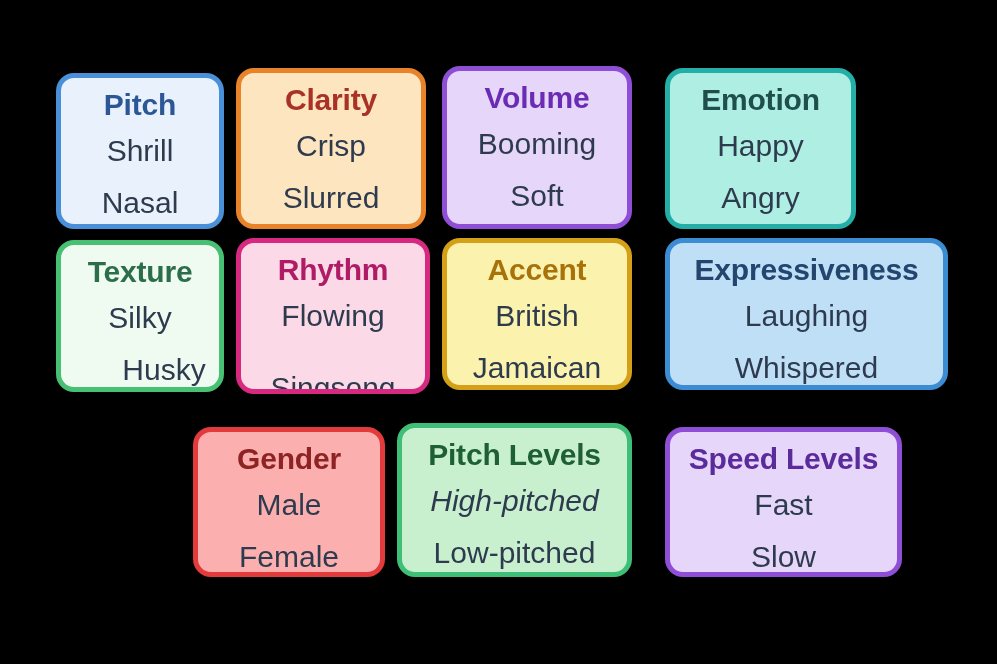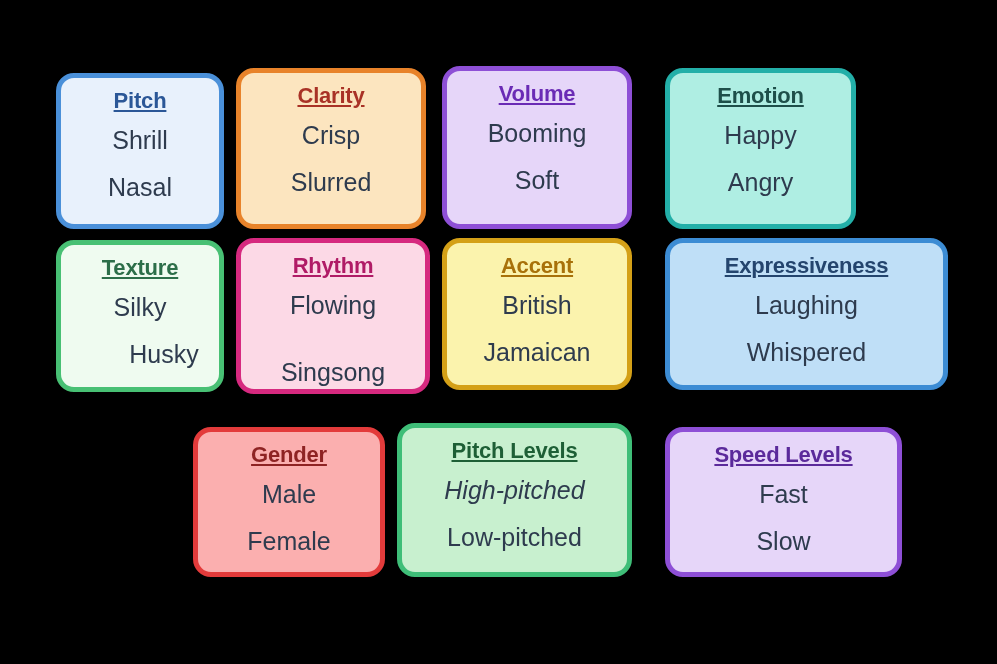--- a/index.html
+++ b/index.html
@@ -26,30 +26,29 @@
     border-style: solid;
     border-width: 5px;
     display: flex;
     flex-direction: column;
     align-items: center;
     justify-content: flex-start;
     padding-top: 12px;
     overflow: hidden;
   }
   .card-title {
-    font-size: 22px;
+    font-size: 30px;
     font-weight: bold;
     line-height: 1.0;
     letter-spacing: -0.2px;
     white-space: nowrap;
     margin-bottom: 16px;
-    text-decoration: underline;
   }
   .card-item {
-    font-size: 25px;
+    font-size: 30px;
     font-weight: normal;
     color: #2E3B4E;
     line-height: 1.0;
     white-space: nowrap;
     margin-bottom: 22px;
   }
   .card-item:last-child {
     margin-bottom: 0;
   }
 </style>

